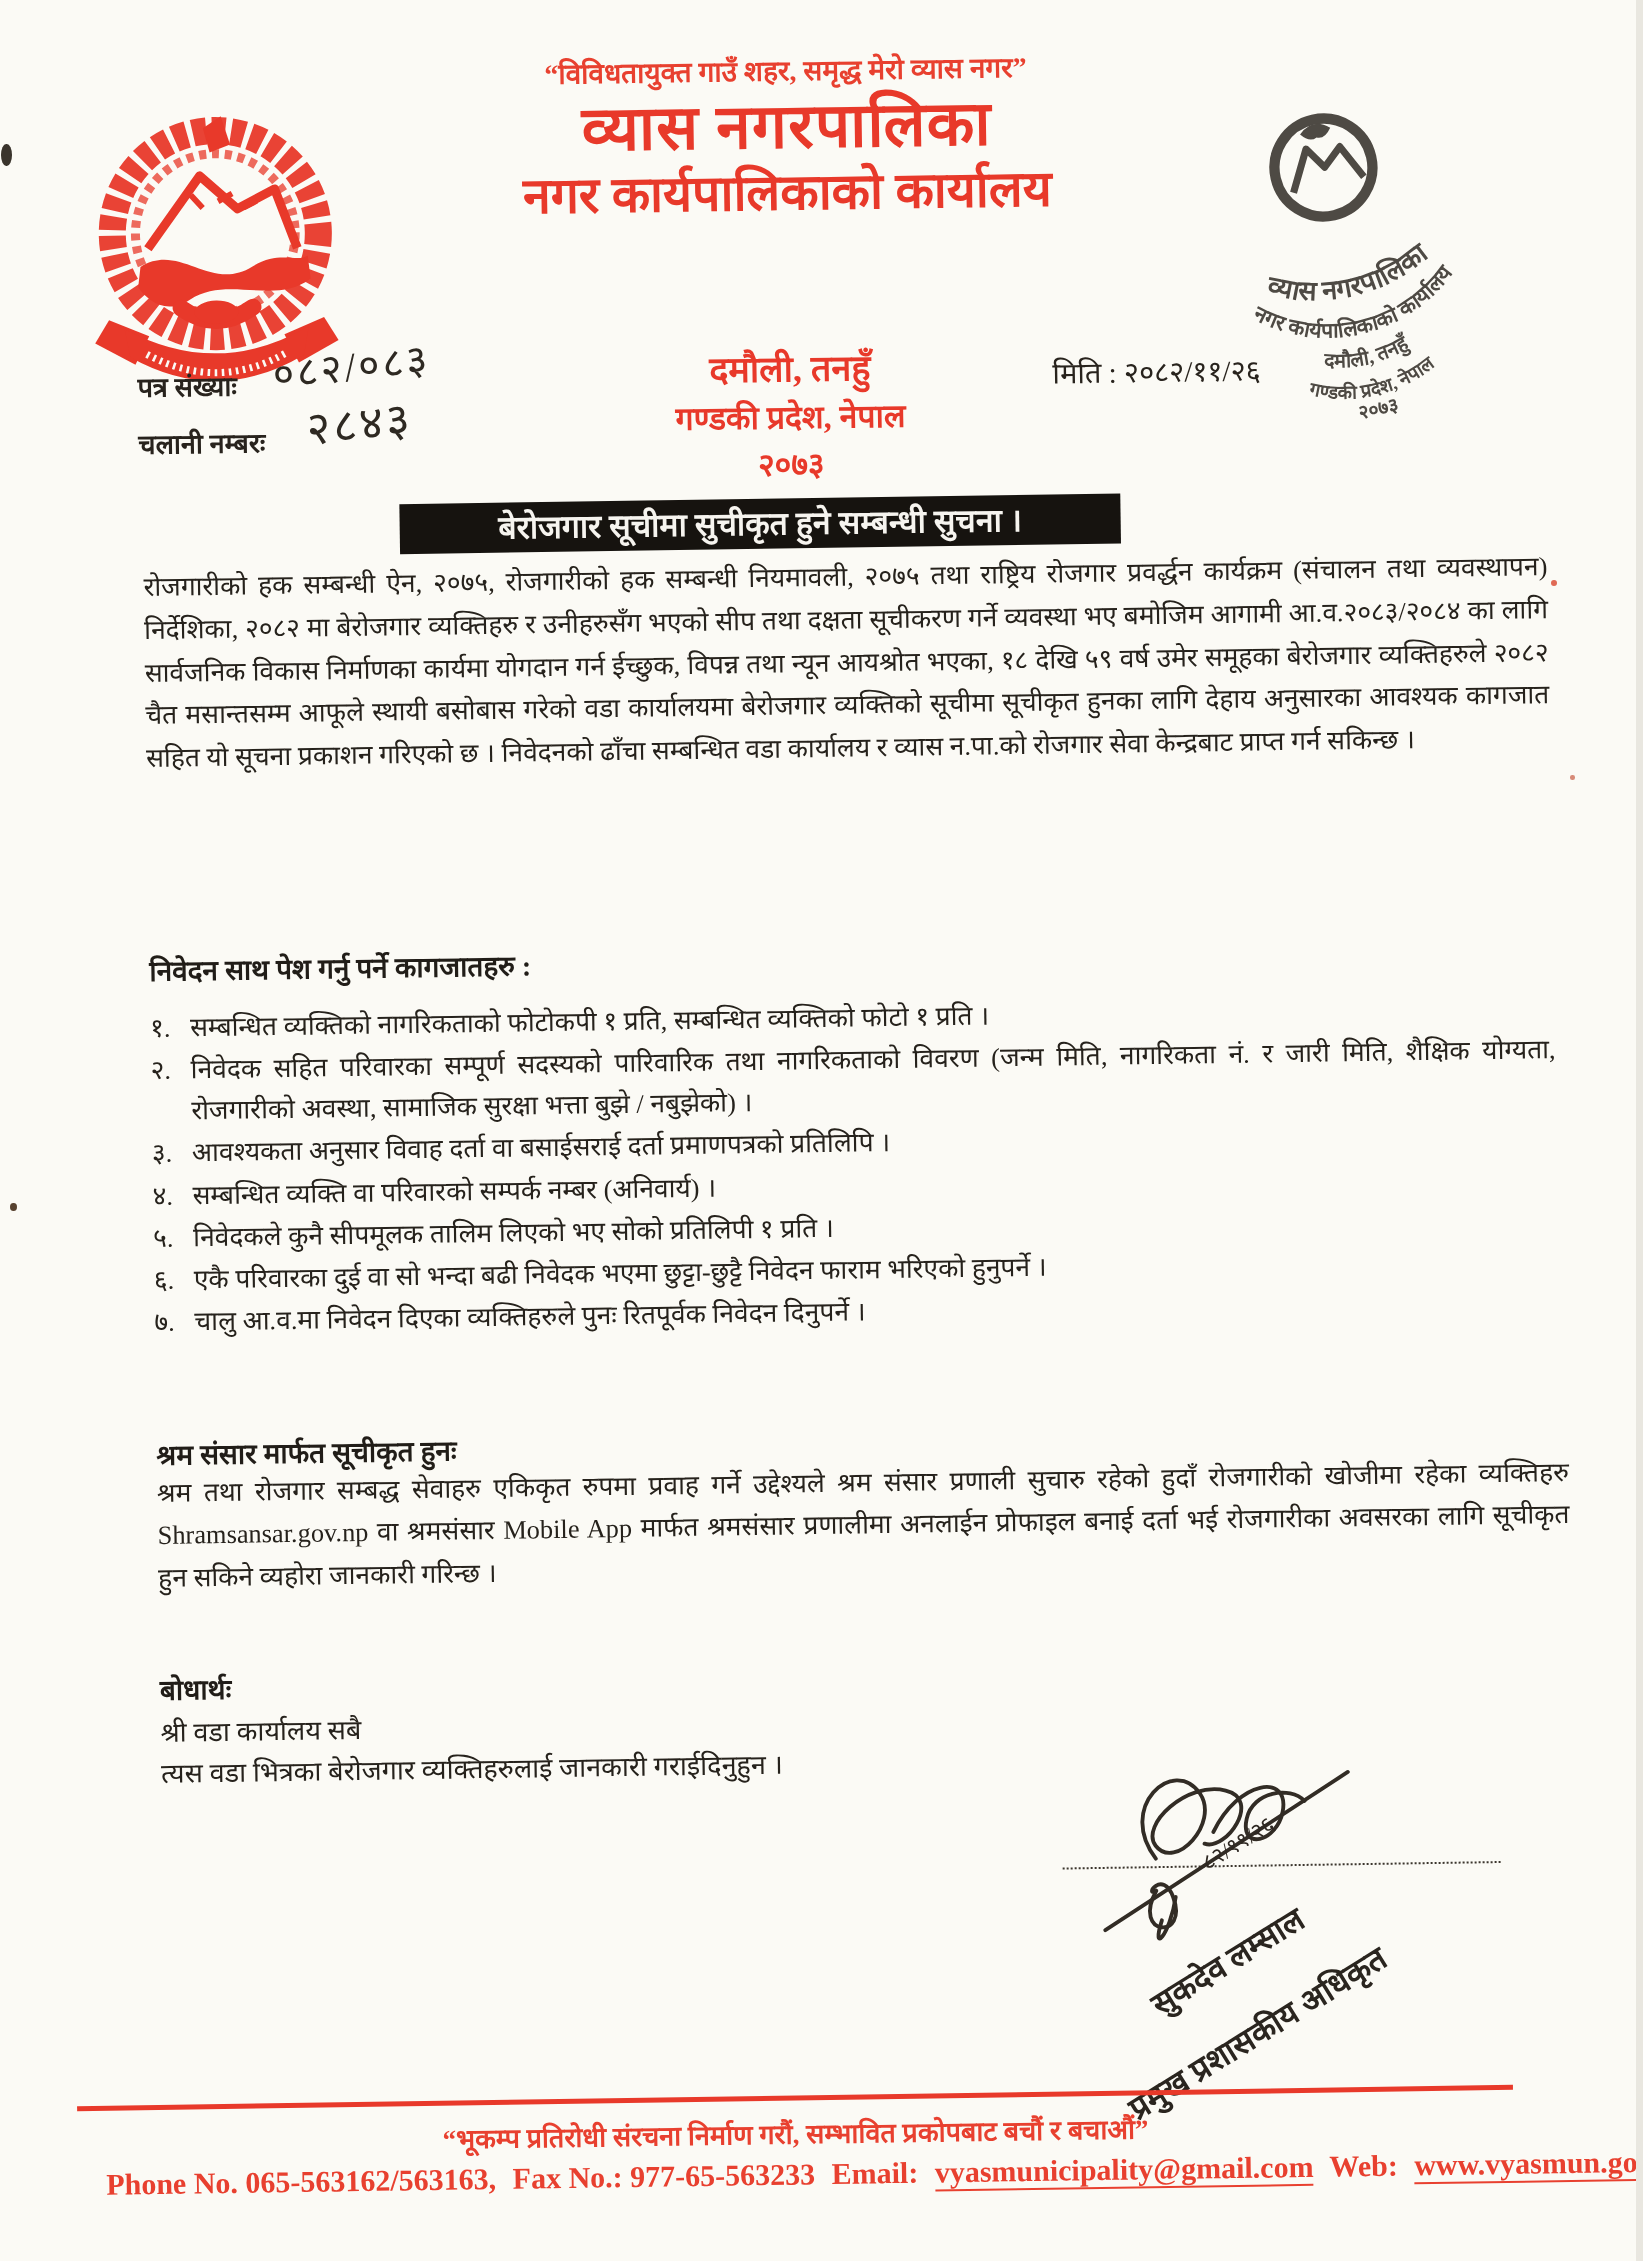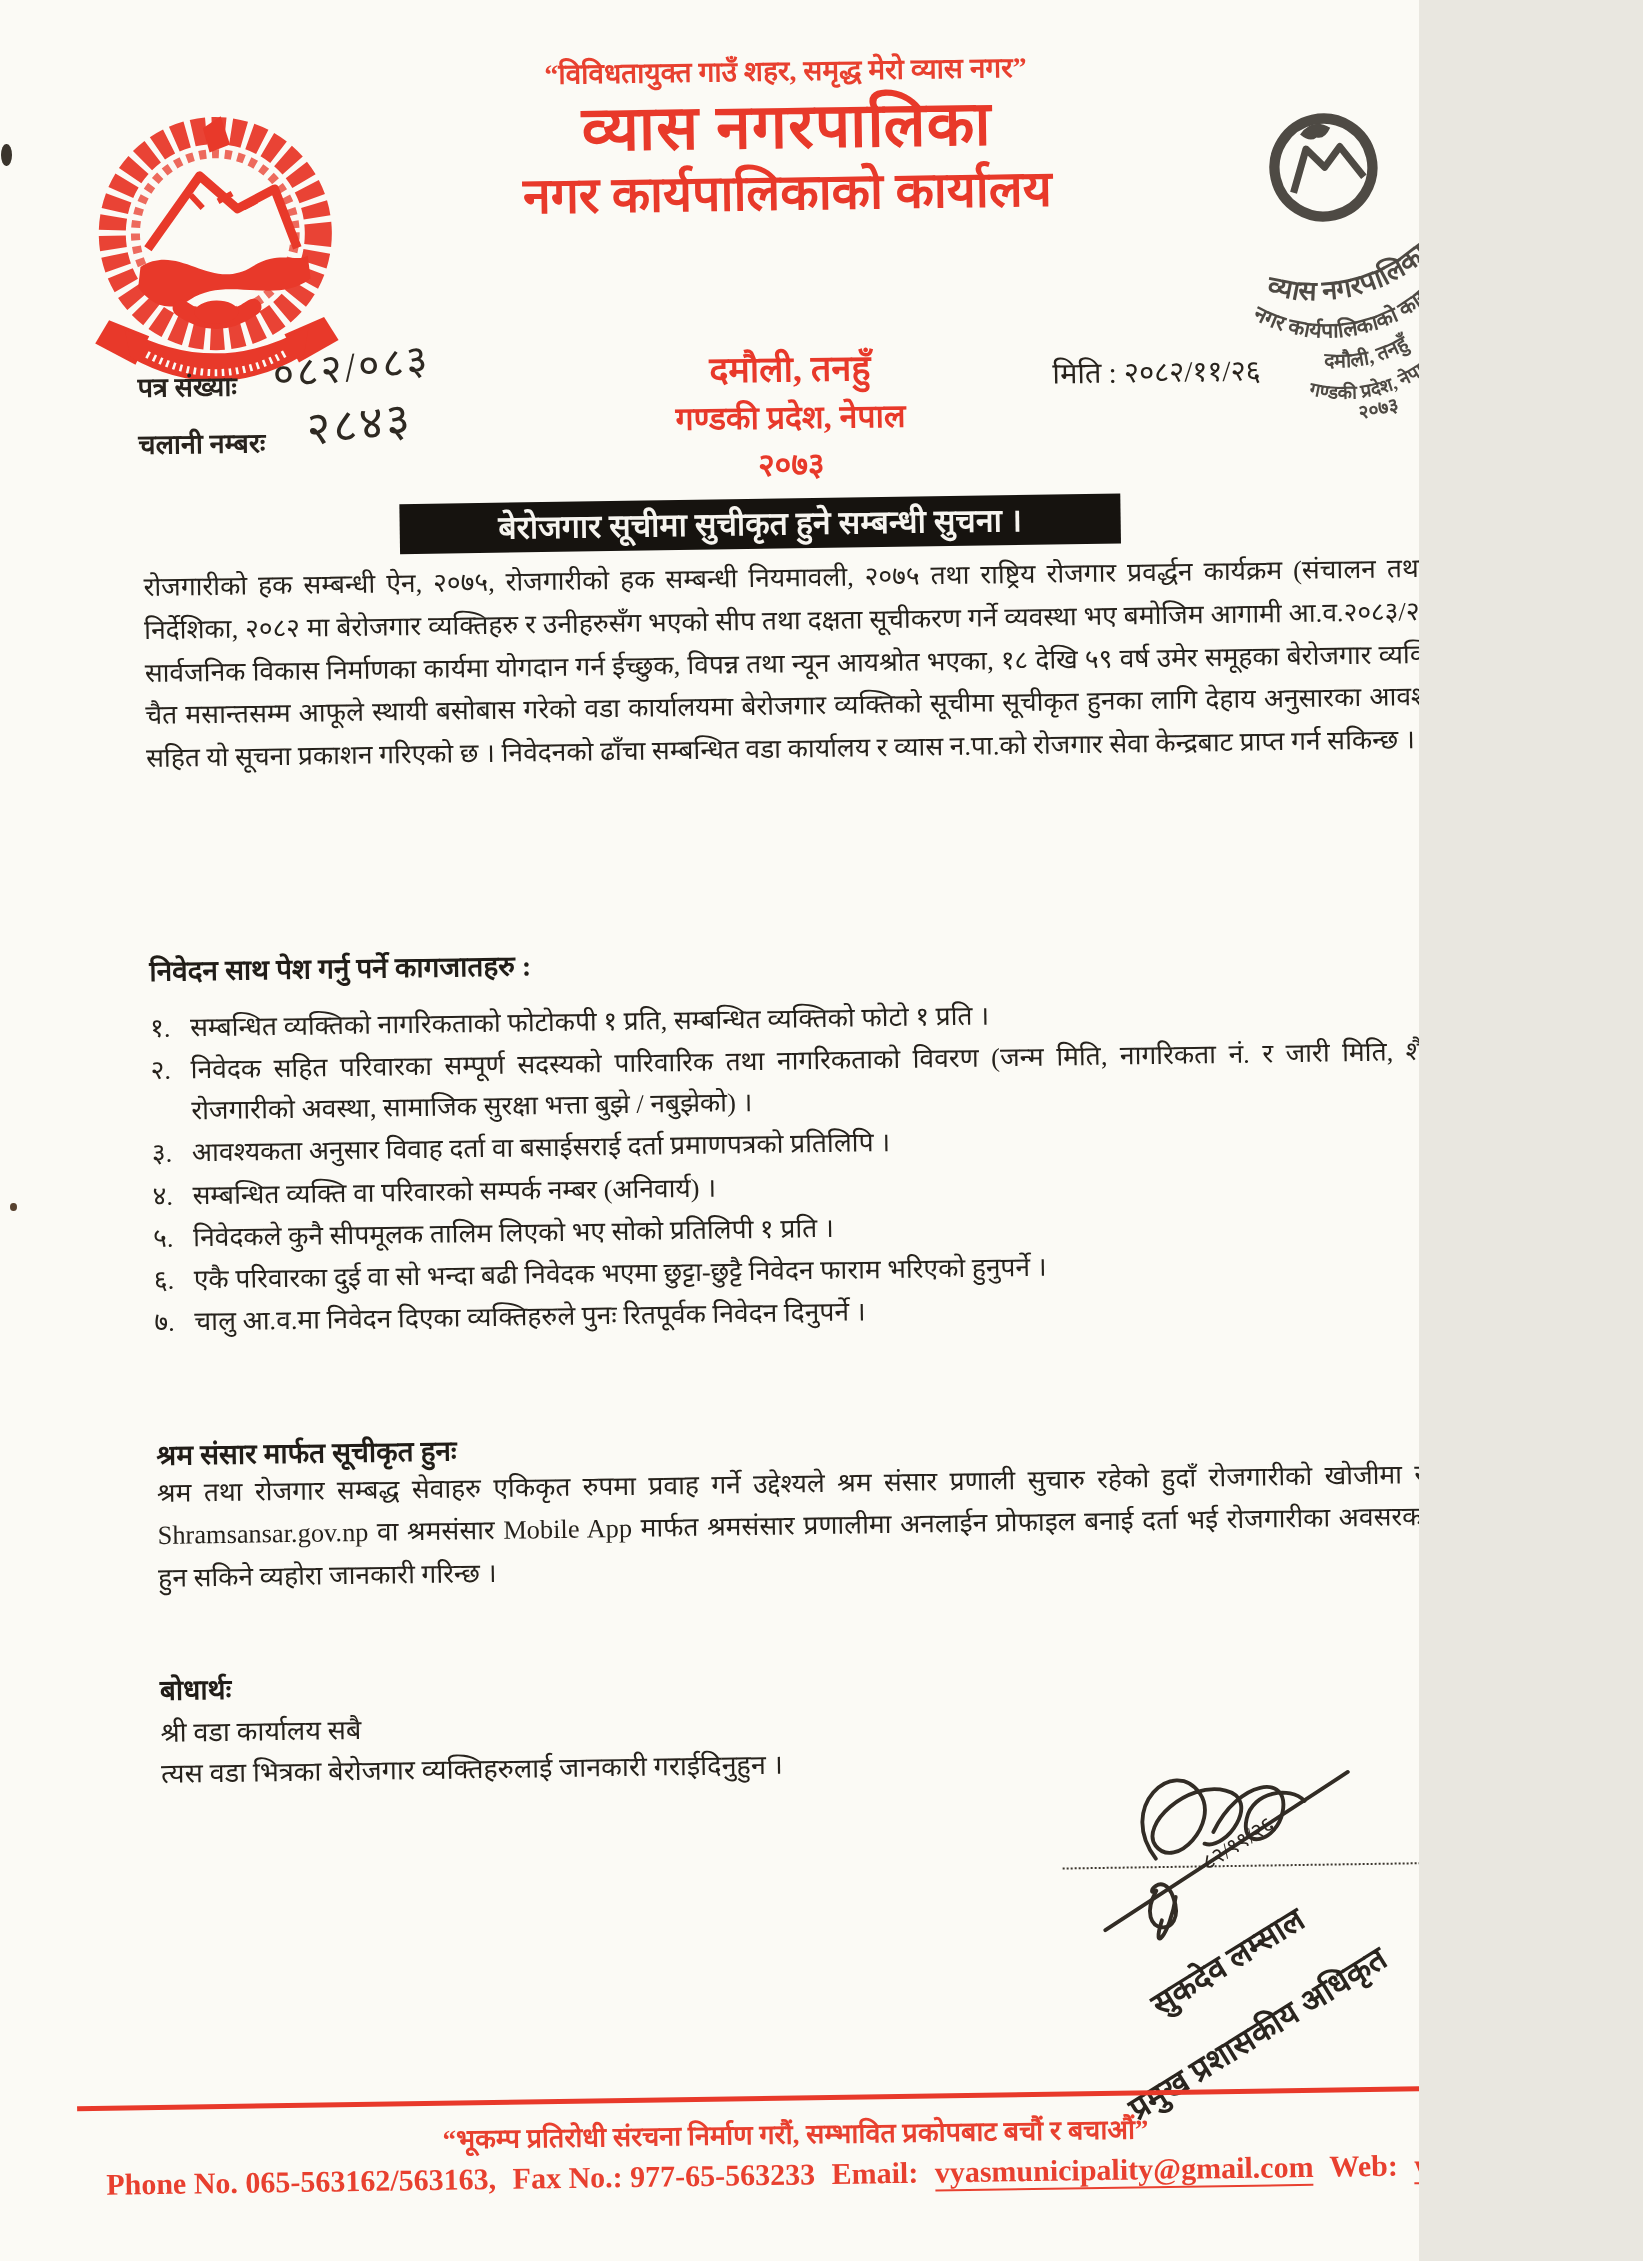--- a/index.html
+++ b/index.html
@@ -2,21 +2,21 @@
 <html style="font-size:10.3px"><head>
 <meta charset="utf-8">
 <style>
   html,body{margin:0;padding:0;}
   body{
     width:1644px;height:2261px;position:relative;
     background:#e9e7e0;
     font-family:"Liberation Serif","DejaVu Serif",serif;
   }
   .page{
-    position:absolute;left:0;top:0;width:1419px;height:2261px;
+    position:absolute;left:0;top:0;width:1636px;height:2261px;
     background:#fbfaf5;overflow:hidden;
   }
   .sheet{position:absolute;left:0;top:0;width:1644px;height:2261px;
     transform:rotate(-0.85deg);transform-origin:50% 45%;}
   .abs{position:absolute;}
 
   
   .slogan{left:361px;top:50px;width:877px;text-align:center;
     font-size:28px;font-weight:bold;color:#e8402f;}
   .muni-title{left:297px;top:81px;width:1006px;text-align:center;

